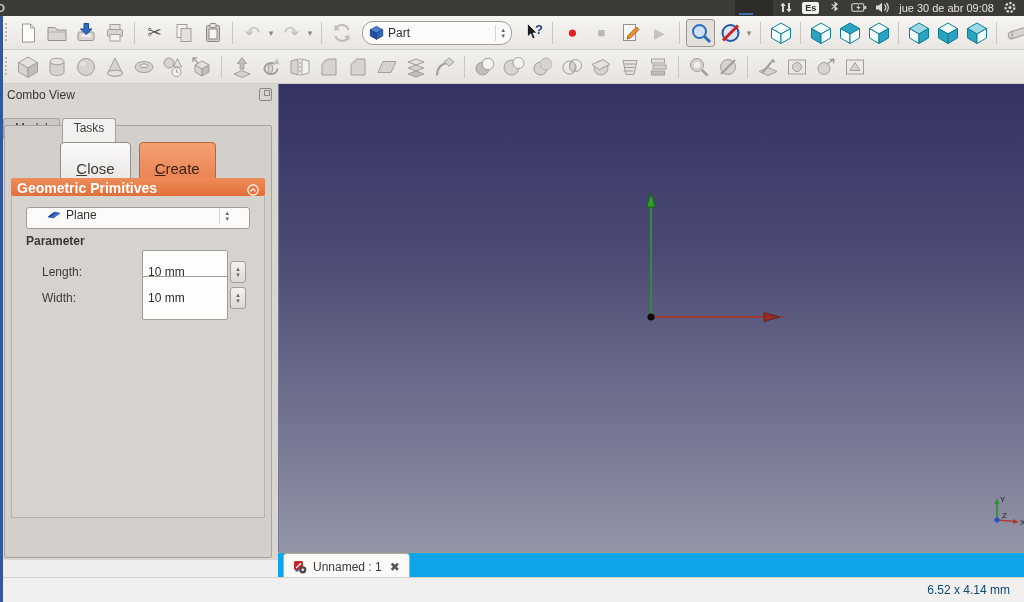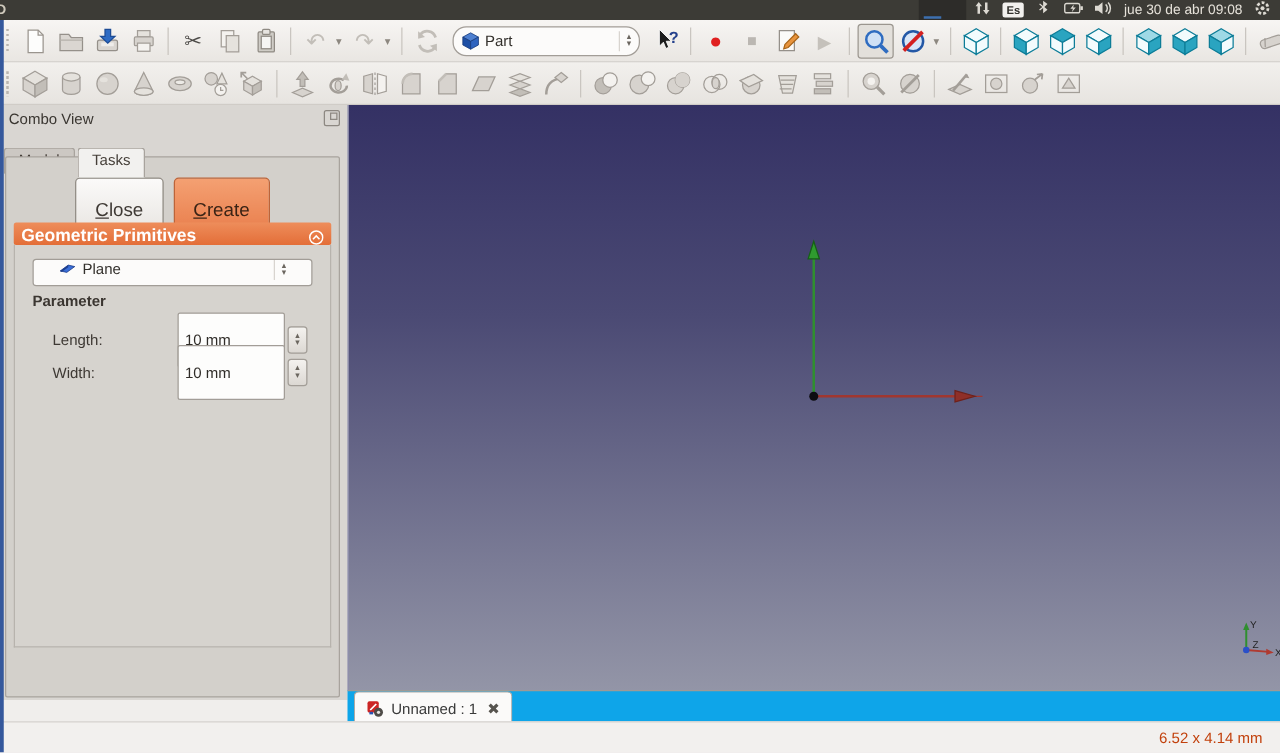--- a/index.html
+++ b/index.html
@@ -38,21 +38,21 @@
   
   #leftedge{position:absolute;left:0;top:16px;bottom:0;width:3px;background:#35589c;z-index:20}
   #dock{position:absolute;left:0;top:84px;width:278px;bottom:42px;background:#d9d6d2}
   #viewport{position:absolute;left:278px;top:84px;right:0;height:468px;
      background:linear-gradient(180deg,#343164 0%,#4b4a74 36%,#9395a7 100%);
      border-left:1px solid #77779a}
   #tabbar{position:absolute;left:278px;top:552px;right:0;height:26px;background:#0ea5e9;
      border-top:1px solid #9d9a96;display:flex;align-items:center}
   #statusbar{position:absolute;left:0;bottom:0;right:0;height:24px;background:#f2f0ee;
      border-top:1px solid #d5d2ce;display:flex;align-items:center;justify-content:flex-end;
-     padding-right:14px;font-size:12px;color:#c2410c}
+     padding-right:14px;font-size:12px;color:#0c4a6e}
   
   .dock-title{height:17px;display:flex;align-items:center;justify-content:space-between;
       padding:2px 6px 0 7px;font-size:12px;color:#3a3631}
   .float-ico{width:11px;height:11px;border:1px solid #8d8882;border-radius:2px;position:relative}
   .float-ico:after{content:"";position:absolute;right:1px;top:1px;width:4px;height:4px;border:1px solid #8d8882}
   .tabs{display:flex;padding-left:3px;margin-top:15px;height:21px}
   .tab{padding:2px 11px 0;font-size:12px;color:#453f39;background:#ccc8c3;
        border:1px solid #a8a39d;border-bottom:none;border-radius:3px 3px 0 0;margin-right:2px}
   .tab.active{background:#f2f1ef;position:relative;z-index:2;height:21px}
   .dock-content{position:absolute;left:4px;right:6px;top:41px;bottom:2px;

